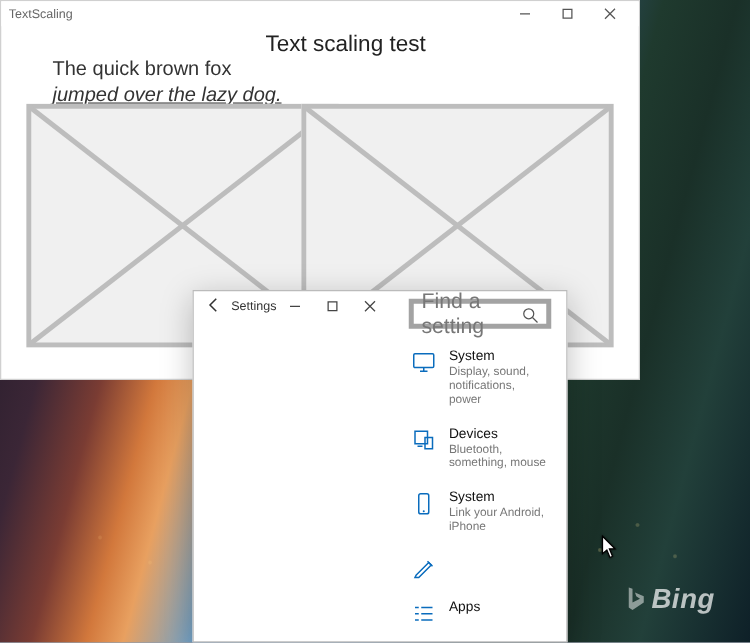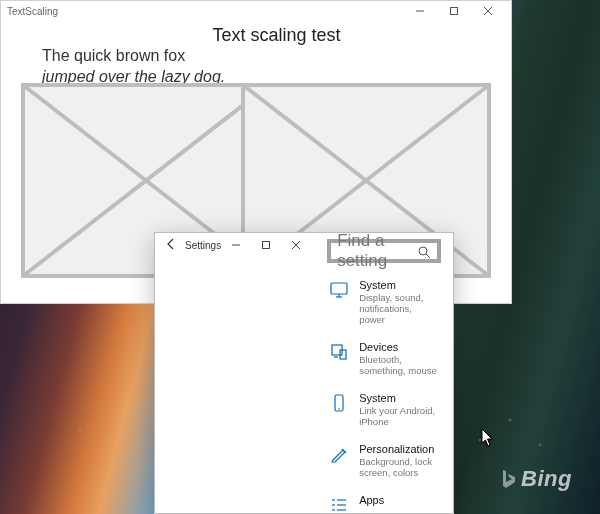--- a/index.html
+++ b/index.html
@@ -243,24 +243,20 @@
       </div>
 
 
       <div class="settings-item">
         <span class="item-icon">
           <svg viewBox="0 0 20 20">
               <path d="M4 16 L14 6 L16 8 L6 18 L3 18 Z" fill="none" stroke="currentColor" stroke-width="1.2"></path>
               <line x1="13" y1="5" x2="17" y2="9" stroke="currentColor" stroke-width="1.2"></line>
             </svg>
         </span>
-        <span class="item-text">
-          <span class="item-title">Personalization</span>
-          <span class="item-desc">Background, lock screen, colors</span>
-        </span>
       </div>
 
       <div class="settings-item">
         <span class="item-icon">
           <svg viewBox="0 0 20 20">
             <line x1="3" y1="5" x2="6" y2="5" stroke="currentColor" stroke-width="1.2"></line>
               <line x1="8" y1="5" x2="17" y2="5" stroke="currentColor" stroke-width="1.2"></line>
             <line x1="3" y1="10" x2="6" y2="10" stroke="currentColor" stroke-width="1.2"></line>
               <line x1="8" y1="10" x2="17" y2="10" stroke="currentColor" stroke-width="1.2"></line>
             <line x1="3" y1="15" x2="6" y2="15" stroke="currentColor" stroke-width="1.2"></line>

